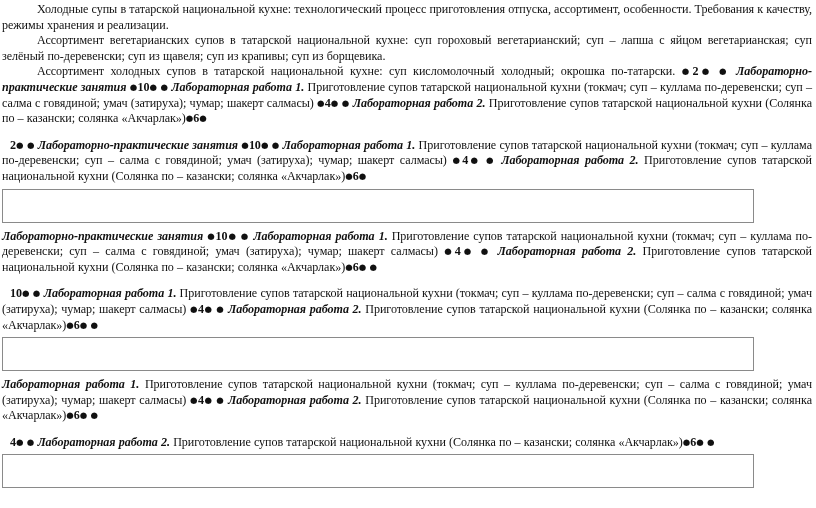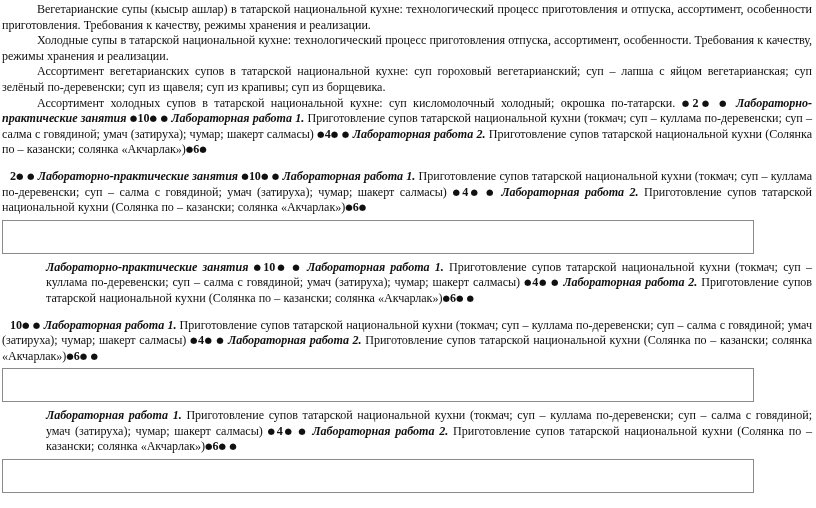--- a/index.html
+++ b/index.html
@@ -27,21 +27,20 @@
     font-size: 12.1px;
     line-height: 15.6px;
     text-align: justify;
     text-justify: inter-word;
     text-indent: 35px;
     letter-spacing: -0.05px;
     word-spacing: 0.2px;
   }
   p.flush {
     text-indent: 0;
-    margin-left: 44px;
   }
   p.tight {
     text-indent: 8px;
     margin-top: 11px;
   }
   b.bi {
     font-weight: bold;
     font-style: italic;
   }
   b.bd {
@@ -61,23 +60,20 @@
     height: 34px;
     width: 752px;
     margin: 4px 0 6px 0;
   }
 </style>
 </head>
 <body>
 
 <div class="page">
 
-  <p class="para">
-    <span>Вегетарианские супы (кысыр ашлар) в татарской национальной кухне: технологический процесс приготовления и отпуска, ассортимент, особенности приготовления. Требования к качеству, режимы хранения и реализации.</span>
-  </p>
 
   <p class="para">
     <span>Холодные супы в татарской национальной кухне: технологический процесс приготовления отпуска, ассортимент, особенности. Требования к качеству, режимы хранения и реализации.</span>
   </p>
 
   <p class="para">
     <span>Ассортимент вегетарианских супов в татарской национальной кухне: суп гороховый вегетарианский; суп – лапша с яйцом вегетарианская; суп зелёный по-деревенски; суп из щавеля; суп из крапивы; суп из борщевика.</span>
   </p>
 
   <p class="para">
@@ -145,19 +141,26 @@
   <p class="para flush">
     <b class="bi">Лабораторная работа 1.</b>
     <span>Приготовление   супов   татарской национальной кухни (токмач; суп – куллама по-деревенски; суп – салма с говядиной; умач (затируха); чумар; шакерт салмасы)</span>
     <span class="bullet">●</span><b class="bd">4</b><span class="bullet">●</span>
     <span class="bullet">●</span>
     <b class="bi">Лабораторная работа 2.</b>
     <span>Приготовление супов  татарской национальной кухни (Солянка по – казански; солянка «Акчарлак»)</span><span class="bullet">●</span><b class="bd">6</b><span class="bullet">●</span>
     <span class="bullet">●</span>
   </p>
 
+  <p class="para tight">
+    <b class="bd">4</b><span class="bullet">●</span>
+    <span class="bullet">●</span>
+    <b class="bi">Лабораторная работа 2.</b>
+    <span>Приготовление  супов  татарской национальной кухни (Солянка по – казански; солянка «Акчарлак»)</span><span class="bullet">●</span><b class="bd">6</b><span class="bullet">●</span>
+    <span class="bullet">●</span>
+  </p>
 
   <div class="box">
     <span></span>
   </div>
 
 
 </div>
 
 </body></html>

